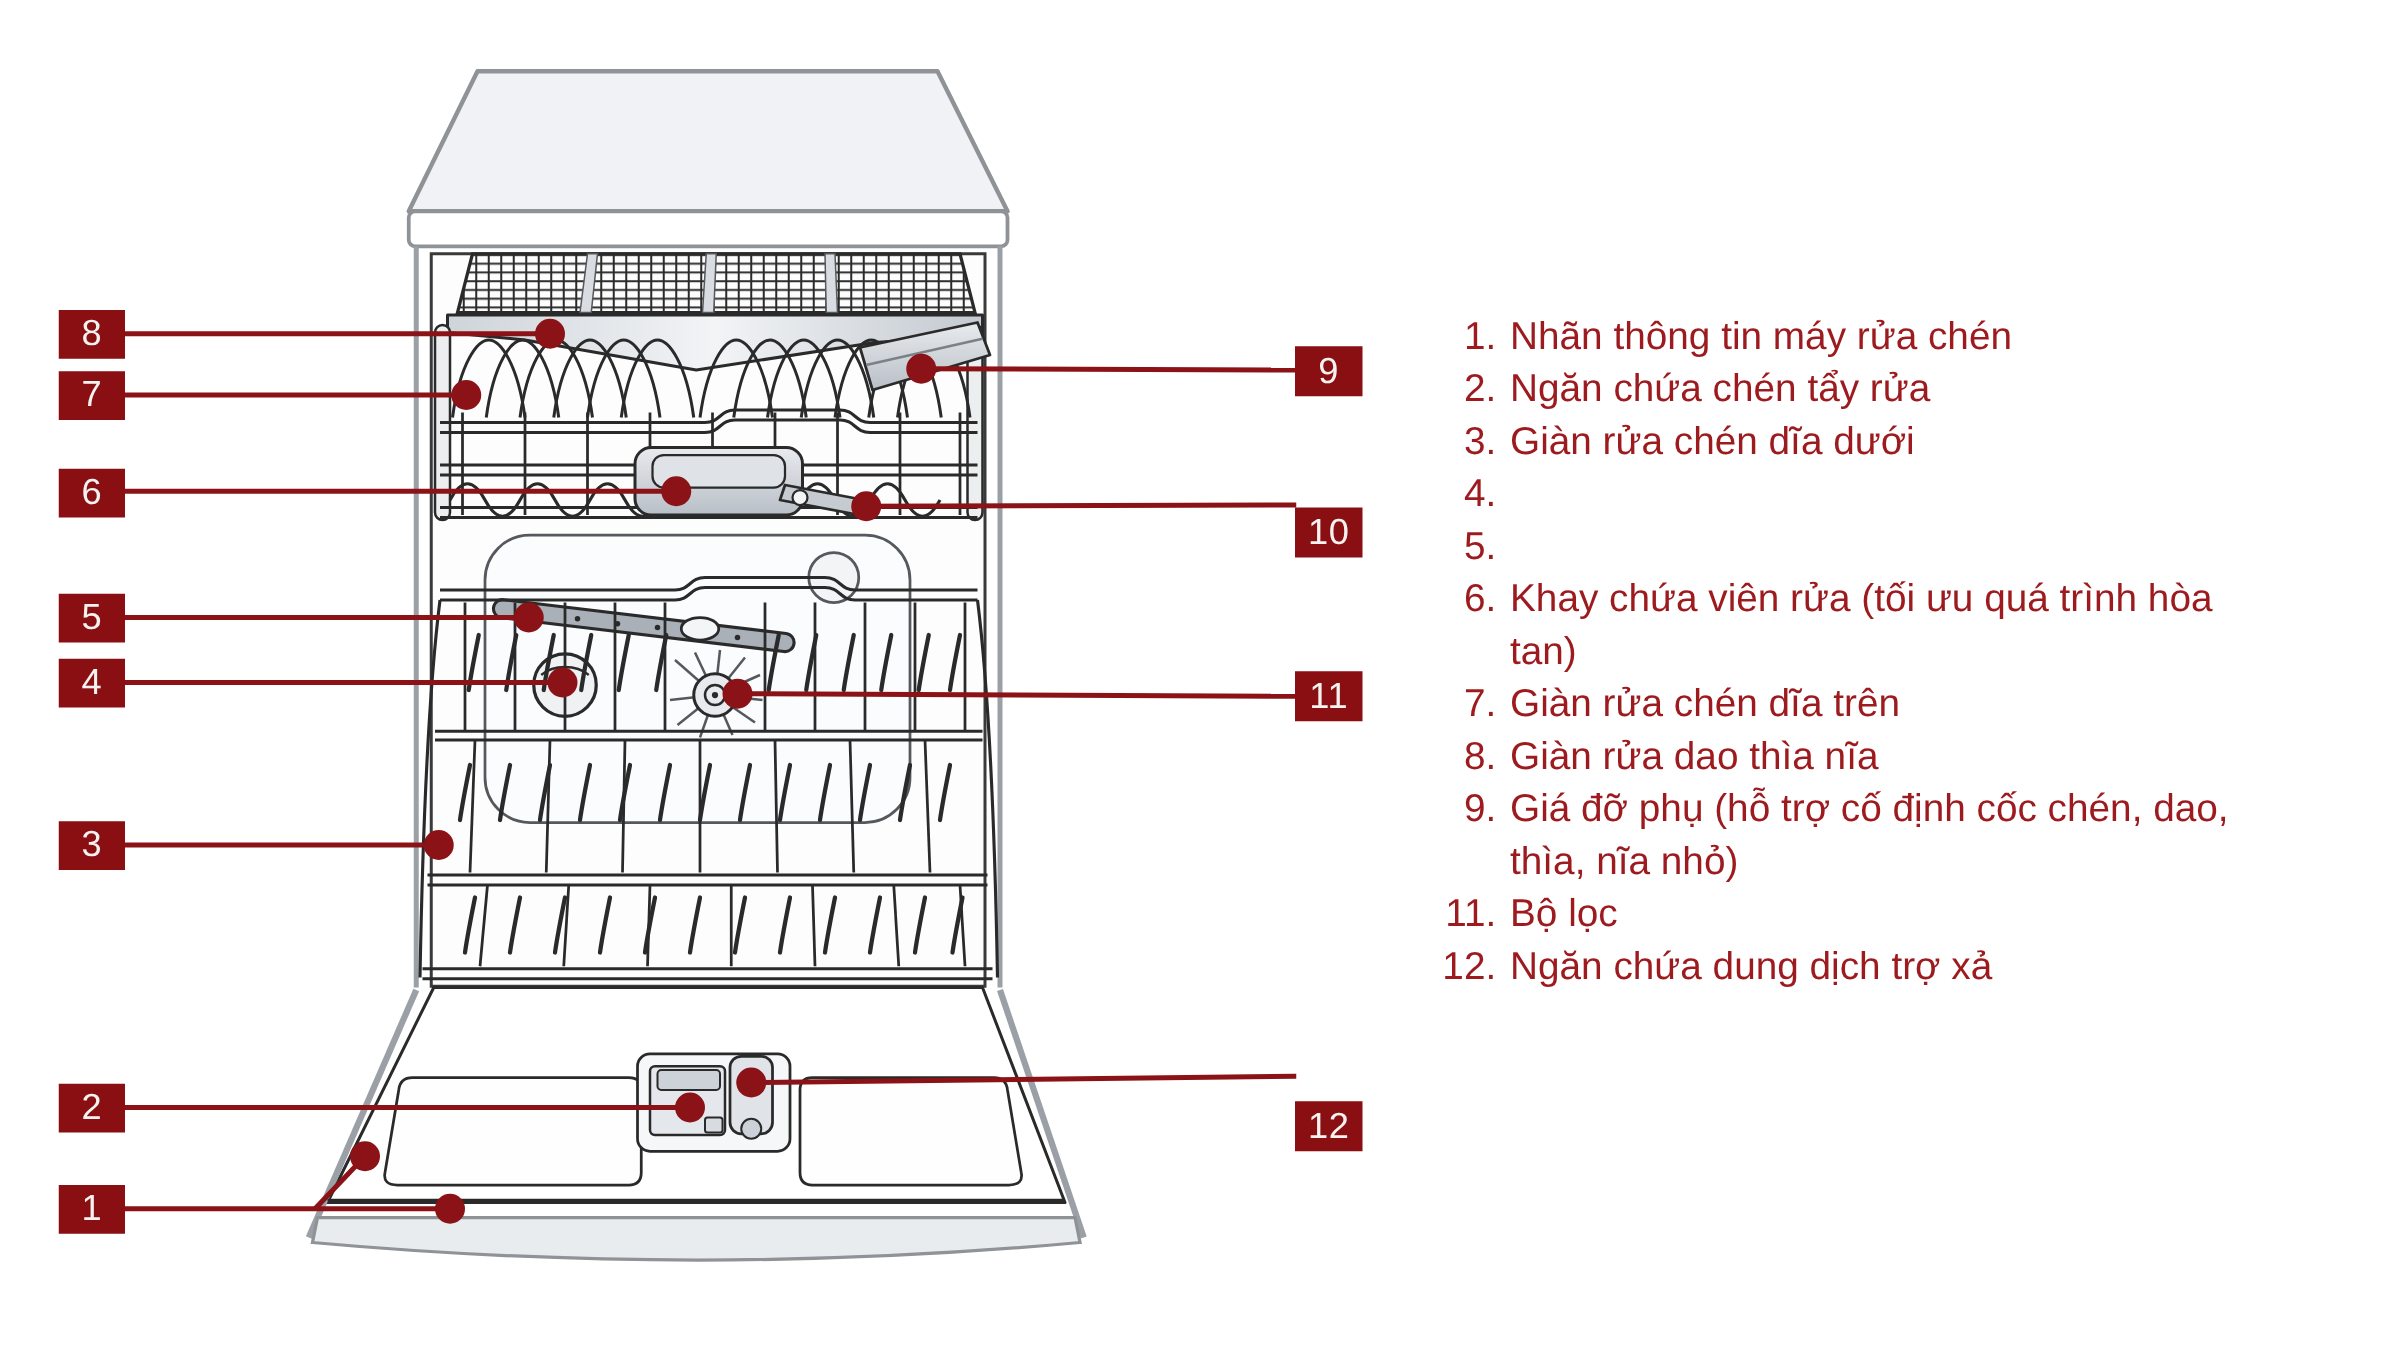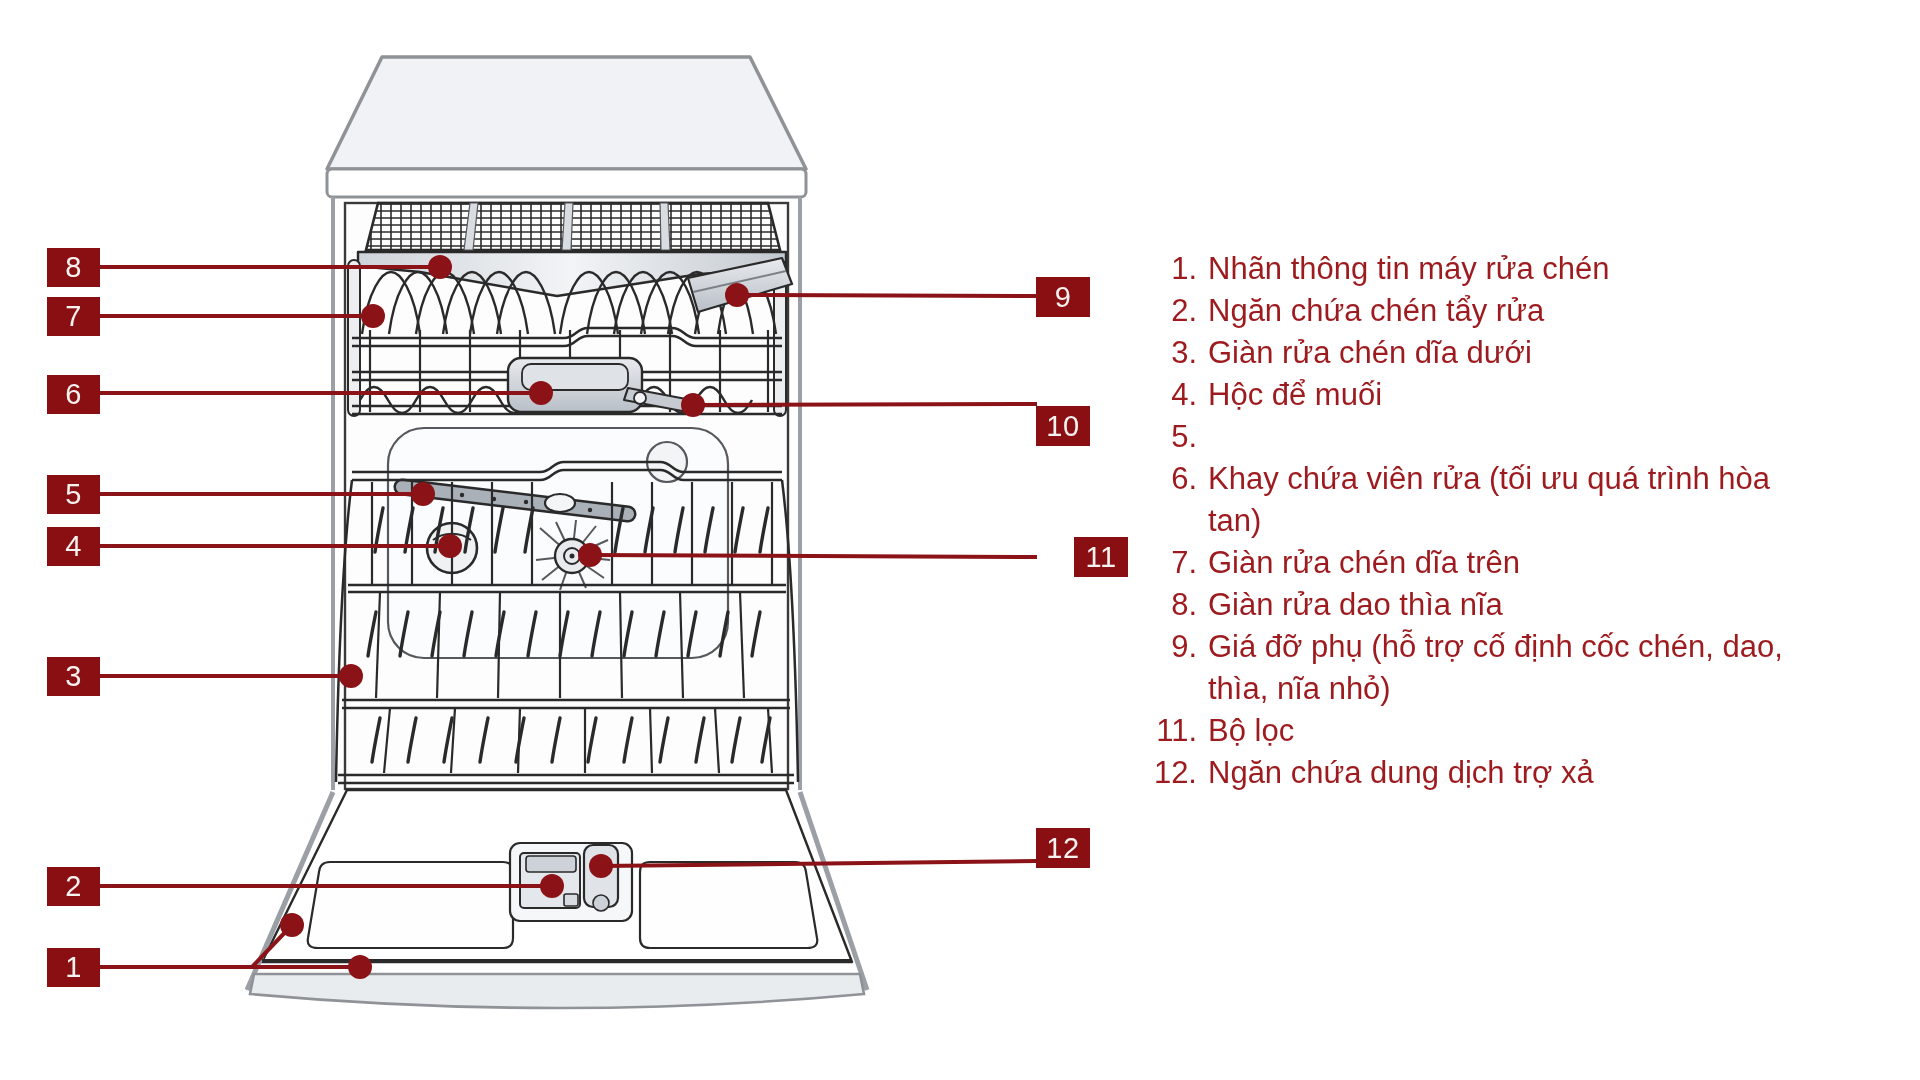--- a/index.html
+++ b/index.html
@@ -300,39 +300,38 @@
   <div class="badge" style="left:47px;top:948px;">1</div>
   <div class="badge" style="left:47px;top:867px;">2</div>
   <div class="badge" style="left:47px;top:657px;">3</div>
   <div class="badge" style="left:47px;top:527px;">4</div>
   <div class="badge" style="left:47px;top:475px;">5</div>
   <div class="badge" style="left:47px;top:375px;">6</div>
   <div class="badge" style="left:47px;top:297px;">7</div>
   <div class="badge" style="left:47px;top:248px;">8</div>
   <div class="badge right" style="left:1036px;top:277px;">9</div>
   <div class="badge right" style="left:1036px;top:406px;">10</div>
-  <div class="badge right" style="left:1036px;top:537px;margin-left:38px;">11</div>
-  <div class="badge right" style="left:1036px;top:828px;">12</div>
+  <div class="badge right" style="left:1036px;top:537px;">11</div>
+  <div class="badge right" style="left:1036px;top:881px;">12</div>
 
   <div id="legend">
     <div class="legend-item">
       <span class="legend-num">1.</span>
       <span class="legend-text">Nhãn thông tin máy rửa chén</span>
     </div>
     <div class="legend-item">
       <span class="legend-num">2.</span>
       <span class="legend-text">Ngăn chứa chén tẩy rửa</span>
     </div>
     <div class="legend-item">
       <span class="legend-num">3.</span>
       <span class="legend-text">Giàn rửa chén dĩa dưới</span>
     </div>
     <div class="legend-item">
       <span class="legend-num">4.</span>
-      <span class="legend-text">Hộc để muối</span>
     </div>
     <div class="legend-item">
       <span class="legend-num">5.</span>
     </div>
     <div class="legend-item">
       <span class="legend-num">6.</span>
       <span class="legend-text">Khay chứa viên rửa (tối ưu quá trình hòa tan)</span>
     </div>
     <div class="legend-item">
       <span class="legend-num">7.</span>

